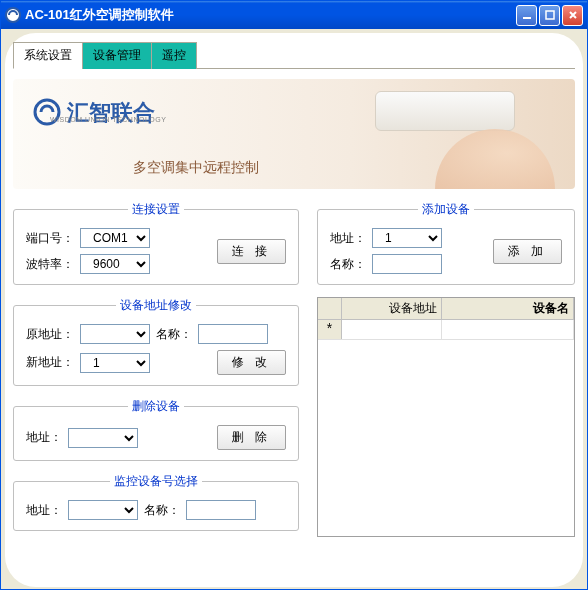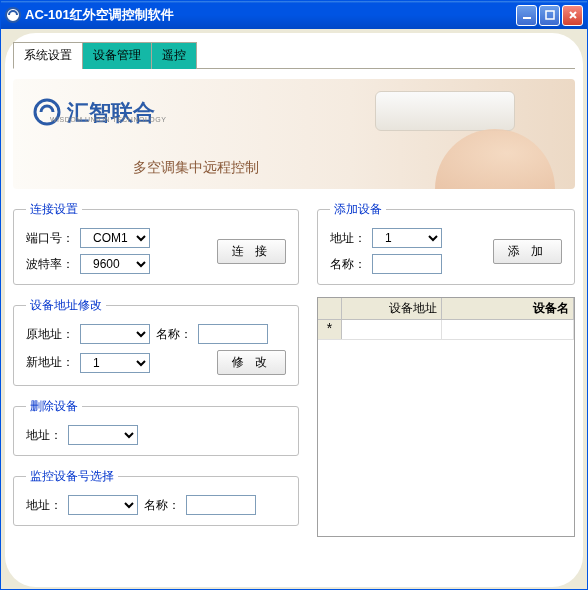--- a/index.html
+++ b/index.html
@@ -167,20 +167,21 @@
     fieldset {
       border: 1px solid #c0c0c0;
       border-radius: 3px;
       padding: 10px 12px;
       margin-bottom: 12px;
     }
     legend {
       color: #0033cc;
       padding: 0 4px;
       font-size: 12px;
+      text-align: center;
     }
     .form-row {
       display: flex;
       align-items: center;
       margin-bottom: 6px;
       gap: 6px;
     }
     .form-row:last-child { margin-bottom: 0; }
     label {
       color: #000;
@@ -339,20 +340,21 @@
             <button class="action">修 改</button>
           </div>
         </fieldset>
 
         <fieldset>
           <legend>删除设备</legend>
           <div class="form-row">
             <label>地址：</label>
             <select><option></option></select>
             <span style="flex:1"></span>
+            <button class="action">删 除</button>
           </div>
         </fieldset>
 
         <fieldset>
           <legend>监控设备号选择</legend>
           <div class="form-row">
             <label>地址：</label>
             <select><option></option></select>
             <label>名称：</label>
             <input type="text" value="" style="">

